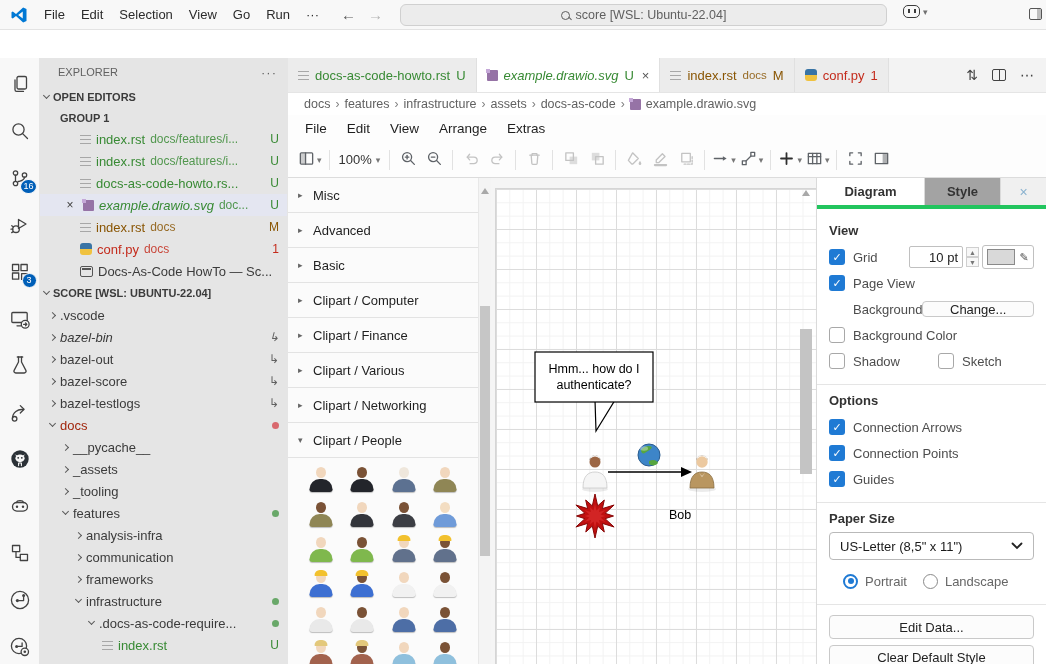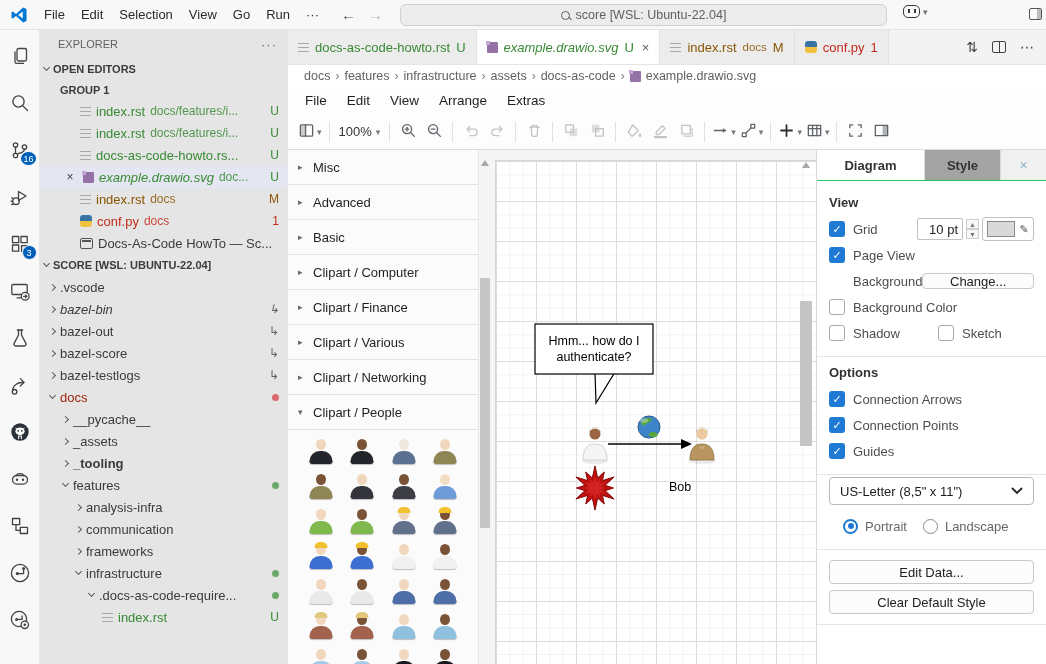--- a/index.html
+++ b/index.html
@@ -1,18 +1,18 @@
 <!DOCTYPE html>
 <html><head>
 <meta charset="utf-8">
 <style>
   * { margin:0; padding:0; box-sizing:border-box; }
   html,body { width:1046px; height:664px; overflow:hidden; }
   body { font-family:"Liberation Sans", sans-serif; font-size:13px; color:#3b3b3b; background:#fff; }
-  .app { width:1046px; height:664px; display:flex; flex-direction:column; }
+  .app { width:1046px; height:664px; display:flex; flex-direction:column;gap:28px; }
 
   
   .titlebar { height:30px; background:#f8f8f8; border-bottom:1px solid #e3e3e3; display:flex; align-items:center; position:relative; flex:0 0 30px; }
   .vscode-logo { width:18px; height:18px; margin:0 8px 0 10px; }
   .menu-item { padding:0 8px; color:#2b2b2b; font-size:13px; height:22px; line-height:22px; border-radius:4px; cursor:default; }
   .nav-arrows { display:flex; gap:12px; margin-left:14px; font-size:15px; }
   .nav-arrows .fwd { color:#b4b4b4; }
   .nav-arrows .bck { color:#5a5a5a; }
   .searchbox { position:absolute; left:400px; top:4px; width:487px; height:22px; background:#ececec; border:1px solid #d0d0d0; border-radius:6px; display:flex; align-items:center; justify-content:center; gap:6px; color:#5f5f5f; font-size:12.5px; }
   .mag { width:9px; height:9px; border:1.4px solid #5f5f5f; border-radius:50%; position:relative; display:inline-block; }
@@ -110,34 +110,34 @@
       linear-gradient(#f2f2f2 1px, transparent 1px), linear-gradient(90deg,#f2f2f2 1px, transparent 1px);
     background-size:40px 40px, 40px 40px, 13.33px 13.33px, 13.33px 13.33px; }
   .canvas svg.overlay { position:absolute; left:0; top:0; }
   .bubble-text { position:absolute; left:44px; top:174px; width:118px; height:50px; display:flex; align-items:center; justify-content:center; text-align:center; font-size:12.5px; line-height:1.3; color:#000; }
   .bob-label { position:absolute; left:178px; top:330px; width:70px; font-size:12.5px; color:#000; }
   .cv-scroll-r { position:absolute; right:4px; top:151px; width:12px; height:145px; background:#c4c4c4; }
   .cv-tri { position:absolute; right:6px; top:12px; }
 
   
   .format { width:230px; flex:0 0 230px; background:#fff; border-left:1px solid #dadada; display:flex; flex-direction:column; overflow:hidden; }
-  .ftabs { display:flex; height:31px; flex:0 0 31px; border-bottom:1px solid #22c55e; background:#f0f0f0; }
+  .ftabs { display:flex; height:31px; flex:0 0 31px; border-bottom:4px solid #22c55e; background:#f0f0f0; }
   .ftab { display:flex; align-items:center; justify-content:center; font-weight:bold; font-size:13px; color:#333; }
   .ftab.diagram { width:108px; background:#fff; border-right:1px solid #dadada; }
   .ftab.style { width:76px; background:#a3a3a3; border-right:1px solid #dadada; }
   .ftab-close { flex:1; display:flex; align-items:center; justify-content:center; color:#8ab2cf; font-size:14px; }
   .fbody { padding:6px 12px 0; }
   .fsec-title { font-weight:bold; font-size:13px; color:#333; margin:8px 0 6px; }
   .frow { min-height:26px; display:flex; align-items:center; }
   .cb { width:16px; height:16px; border-radius:3px; flex:0 0 16px; display:flex; align-items:center; justify-content:center; }
   .cb.on { background:#1f7ad4; color:#fff; font-size:11px; }
   .cb.off { background:#fff; border:1px solid #a8a8a8; }
   .cb-label { margin-left:8px; color:#4d4d4d; }
   .grid-ctrls { margin-left:auto; display:flex; align-items:center; gap:3px; }
-  .num-input { width:46px; height:22px; border:1px solid #c0c0c0; border-radius:2px; text-align:right; padding-right:4px; font-size:13px; font-family:"Liberation Sans",sans-serif; color:#222; background:#fff; }
+  .num-input { width:54px; height:22px; border:1px solid #c0c0c0; border-radius:2px; text-align:right; padding-right:4px; font-size:13px; font-family:"Liberation Sans",sans-serif; color:#222; background:#fff; }
   .stepper { display:flex; flex-direction:column; width:13px; }
   .stepper span { height:10px; line-height:9px; font-size:7px; color:#777; text-align:center; border:1px solid #cfcfcf; background:#f7f7f7; }
   .swatch-btn { width:52px; height:24px; border:1px solid #c0c0c0; border-radius:3px; background:#fff; display:flex; align-items:center; justify-content:center; gap:4px; }
   .swatch { width:28px; height:16px; background:#d9d9d9; border:1px solid #8a8a8a; }
   .pencil { font-size:11px; color:#555; }
   .btn { border:1px solid #c9c9c9; border-radius:4px; background:#fcfcfc; color:#222; font-size:13px; display:flex; align-items:center; justify-content:center; }
   .change-btn { margin-left:auto; width:126px; height:16px; }
   .fdivider { border-top:1px solid #e5e5e5; margin:10px -12px 2px; }
   .pselect { height:28px; border:1px solid #b9b9b9; border-radius:4px; background:#fff; display:flex; align-items:center; padding:0 10px; margin:2px 0 8px; color:#1a1a1a; }
   .pselect .chevron { margin-left:auto; }
@@ -377,21 +377,21 @@
             <span class="dot red"></span>
           </div>
           <div class="row" style="padding-left: 23px;">
             <span class="chev right"></span>
             <span class="name ">__pycache__</span>
           </div>
           <div class="row" style="padding-left: 23px;">
             <span class="chev right"></span>
             <span class="name ">_assets</span>
           </div>
-          <div class="row" style="padding-left: 23px; font-weight: bold;">
+          <div class="row" style="padding-left: 23px;">
             <span class="chev right"></span>
             <span class="name ">_tooling</span>
           </div>
           <div class="row" style="padding-left: 23px;">
             <span class="chev down"></span>
             <span class="name ">features</span>
             <span class="dot green"></span>
           </div>
           <div class="row" style="padding-left: 36px;">
             <span class="chev right"></span>
@@ -868,20 +868,21 @@
                     <span class="cb on">✓</span>
                     <span class="cb-label">Connection Points</span>
                   </div>
                   <div class="frow">
                     <span class="cb on">✓</span>
                     <span class="cb-label">Guides</span>
                   </div>
                 </div>
 
               <div class="fdivider"></div>
+              <div class="fsec-title">Paper Size</div>
               <div class="pselect">
                 <span>US-Letter (8,5" x 11")</span>
                 <svg class="chevron" width="12" height="8" viewBox="0 0 12 8">
                     <path d="M1.5 1.5 L6 6 L10.5 1.5" fill="none" stroke="#222" stroke-width="1.8" stroke-linecap="round"></path>
                   </svg>
               </div>
               <div class="frow" style="padding-left:14px">
                 <span class="radio on"></span>
                 <span class="radio-label">Portrait</span>
                 <span class="radio"></span>

